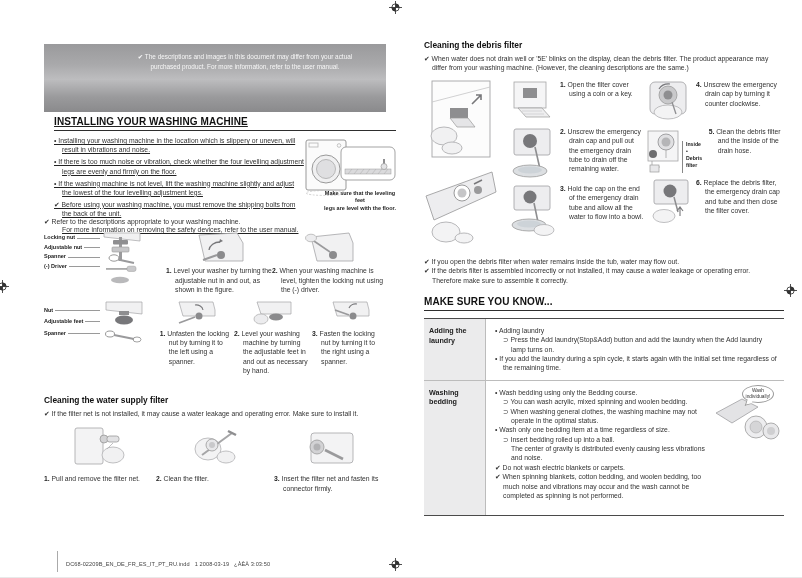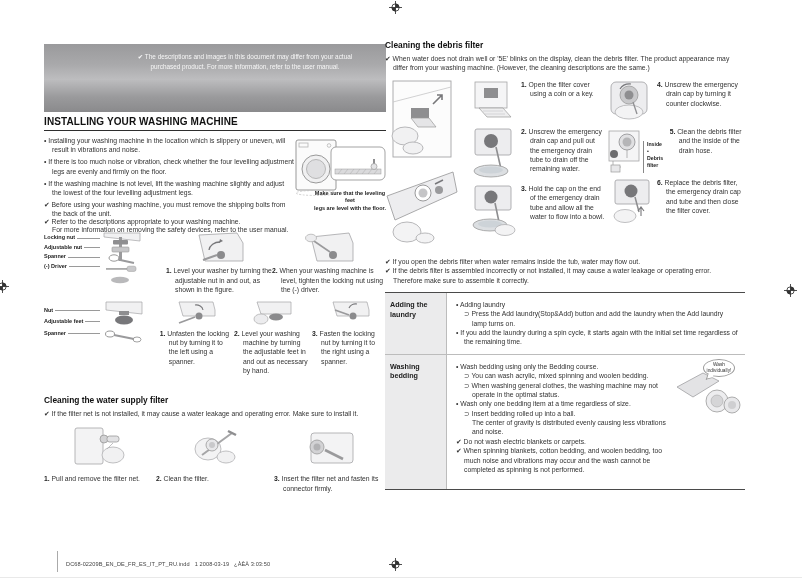--- a/index.html
+++ b/index.html
@@ -35,21 +35,21 @@
   }
   .sub-h { font-size:8.4px; font-weight:bold; color:#111; }
   .body { font-size:6.8px; line-height:1.38; color:#333; }
   .hang { padding-left:8px; text-indent:-8px; }
   .step { padding-left:9px; text-indent:-9px; }
   .step b { font-weight:bold; color:#222; }
   .mb2 { margin-bottom:2.5px; }
   .tiny-cap { font-size:5.5px; font-weight:bold; line-height:1.35; text-align:center; color:#222; white-space:pre-line; }
 
   
-  .sec-install { left:44px; top:116px; width:342px; }
+  .sec-install { left:54px; top:116px; width:342px;text-decoration:underline; }
   .install-row { display:flex; margin-top:5px; }
   .install-bullets { width:250px; }
   .install-illus { width:92px; position:relative; height:88px; }
   .full-line { margin-top:1px; padding-left:8px; }
 
   
   .sec-level { left:44px; top:212px; width:342px; }
   .level-note { margin-top:5px; }
   .lv-row { display:flex; margin-top:5px; }
   .diag { display:flex; }
@@ -60,21 +60,21 @@
   .stepblk { display:flex; flex-direction:column; align-items:flex-start; }
   .stepblk .art { align-self:center; }
 
   
   .sec-filter { left:44px; top:388px; width:342px; }
   .flt-row { display:flex; margin-top:7px; }
   .flt-blk { display:flex; flex-direction:column; }
   .flt-blk .art { align-self:center; }
 
   
-  .col-right { left:385px; top:40px; width:360px; }
+  .col-right { left:424px; top:40px; width:360px; }
   .deb-note { margin-top:4px; }
   .deb-grid { display:flex; margin-top:7px; }
   .deb-col1 { width:74px; }
   .deb-col2 { width:142px; margin-left:6px; }
   .deb-col3 { width:138px; }
   .deb-row { display:flex; margin-bottom:5px; }
   .deb-row .art { flex:none; }
   .deb-row .txt { margin-left:4px; }
   .inside-lbl {
     font-size:5.2px; font-weight:bold; line-height:1.35; color:#222;
@@ -429,20 +429,21 @@
         </div>
       </div>
     </div>
 
     <div class="deb-notes">
       <div class="body hang" style="white-space:pre-line;">✔ If you open the debris filter when water remains inside the tub, water may flow out.</div>
       <div class="body hang" style="white-space:pre-line;">✔ If the debris filter is assembled incorrectly or not installed, it may cause a water leakage or operating error.
 Therefore make sure to assemble it correctly.</div>
     </div>
 
+    <div class="sec-h know-h">MAKE SURE YOU KNOW...</div>
 
     <div class="know-table">
       <div class="know-row row-adding">
         <div class="know-head">Adding the
 laundry</div>
         <div class="know-body body">
           <div class="l0">• Adding laundry</div>
           <div class="l1">⊃ Press the Add laundry(Stop&amp;Add) button and add the laundry when the Add laundry lamp turns on.</div>
           <div class="l0">• If you add the laundry during a spin cycle, it starts again with the initial set time regardless of the remaining time.</div>
         </div>

